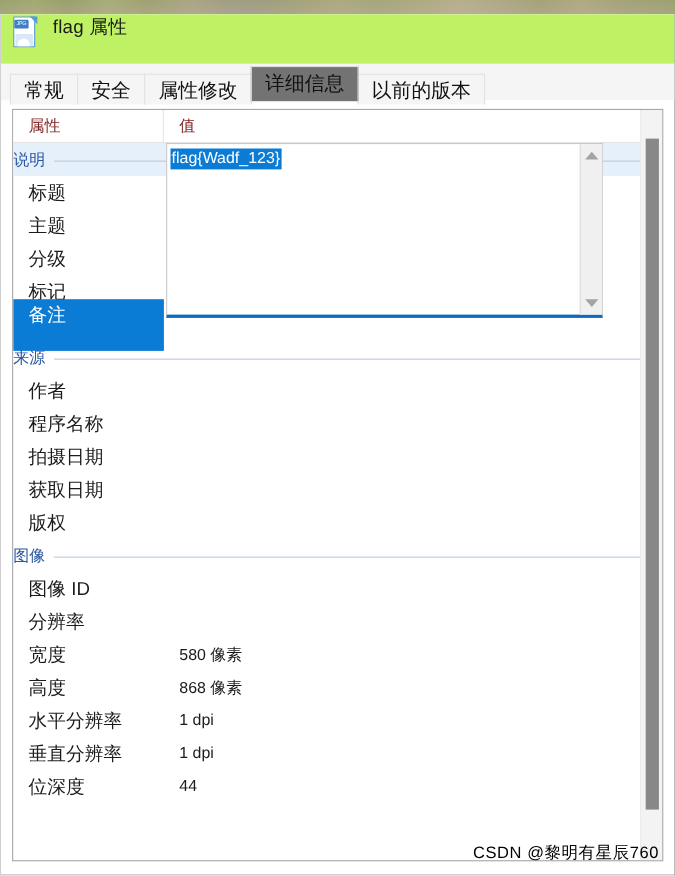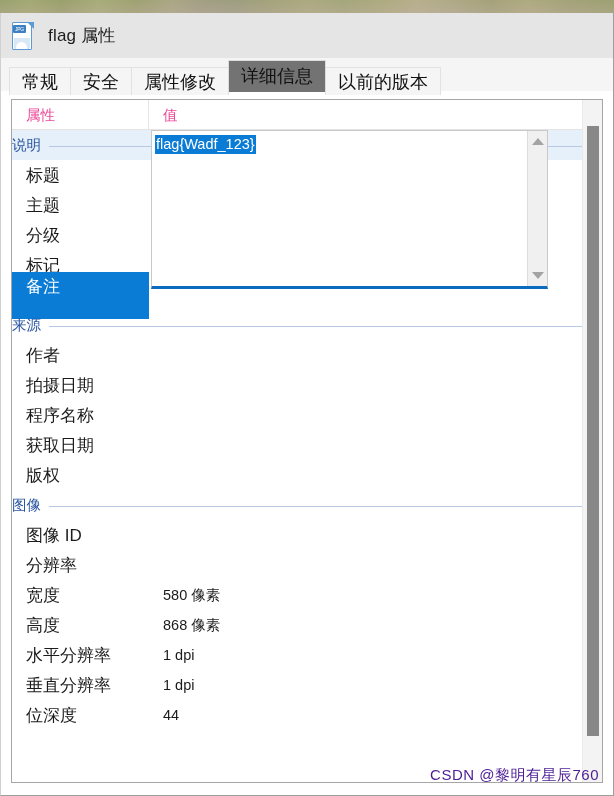--- a/index.html
+++ b/index.html
@@ -43,23 +43,22 @@
     background: #ffffff;
     border-left: 1px solid #d0d0d0;
     border-right: 1px solid #9e9e9e;
     border-bottom: 1px solid #9e9e9e;
     box-sizing: border-box;
   }
 
   .titlebar {
     height: 45px;
     display: flex;
-    align-items: center;
     padding-left: 9px;
-    background: #e5e5e5;
+    background: #bef264;
     box-sizing: border-box;
   }
   .file-icon {
     width: 26px; height: 30px;
     position: relative;
     flex: 0 0 auto;
     margin-right: 12px;
     margin-top: 2px;
   }
   .file-icon .page {
@@ -166,21 +165,21 @@
 
   .grid-header {
     display: flex;
     height: 30px;
     border-bottom: 1px solid #e4e4e4;
     background: #ffffff;
     box-sizing: border-box;
   }
   .grid-header .col {
     font-size: 14.5px;
-    color: #ec4899;
+    color: #7f1d1d;
     line-height: 30px;
     padding-left: 14px;
     box-sizing: border-box;
   }
   .grid-header .col.prop { width: 137px; border-right: 1px solid #e4e4e4; }
   .grid-header .col.val  { flex: 1; }
 
   .rows { position: relative; }
 
   .row {
@@ -312,21 +311,21 @@
     height: 610px;
     background: #888888;
   }
 
   
   .watermark {
     position: absolute;
     right: 14px;
     bottom: 10px;
     font-size: 15px;
-    color: #4c1d95;
+    color: #000000;
     white-space: nowrap;
     z-index: 20;
     letter-spacing: 0.5px;
   }
 </style>
 </head>
 <body>
 
 <div class="wallpaper-strip">
   <div class="tint"></div>
@@ -413,26 +412,26 @@
         <div class="sec-label">来源</div>
         <div class="rule"></div>
       </div>
 
       <div class="row">
         <div class="label">作者</div>
         <div class="value"></div>
       </div>
 
       <div class="row">
+        <div class="label">程序名称</div>
+        <div class="value"></div>
+      </div>
+
+      <div class="row">
         <div class="label">拍摄日期</div>
-        <div class="value"></div>
-      </div>
-
-      <div class="row">
-        <div class="label">程序名称</div>
         <div class="value"></div>
       </div>
 
       <div class="row">
         <div class="label">获取日期</div>
         <div class="value"></div>
       </div>
 
       <div class="row">
         <div class="label">版权</div>

